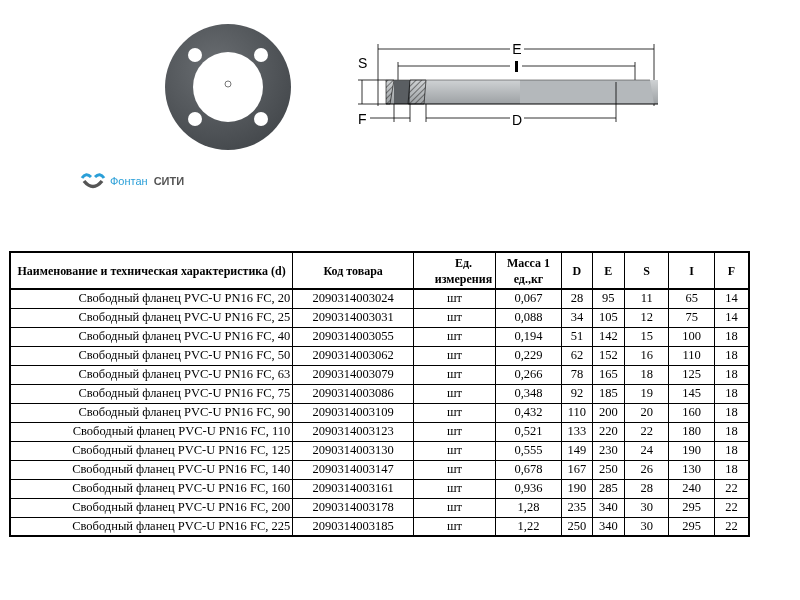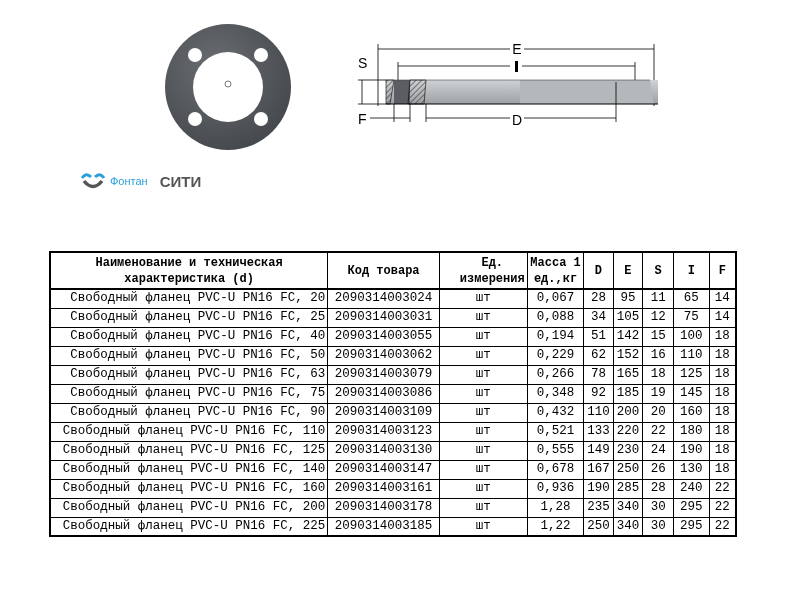--- a/index.html
+++ b/index.html
@@ -3,26 +3,26 @@
 <meta charset="utf-8">
 <style>
   * { box-sizing: border-box; margin: 0; padding: 0; }
   html, body { width: 800px; height: 600px; background: #ffffff; overflow: hidden; }
   body { position: relative; font-family: "Liberation Sans", sans-serif; color: #000; }
 
   .flange-photo { position: absolute; left: 163px; top: 22px; width: 130px; height: 130px; }
   .drawing { position: absolute; left: 350px; top: 38px; width: 320px; height: 90px; }
   .logo { position: absolute; left: 80px; top: 172px; display: flex; align-items: center; gap: 4px; }
   .logo .txt1 { color: #2a9fd8; font-size: 11px; }
-  .logo .txt2 { color: #555; font-size: 15px; font-weight: bold; margin-left: 8px; }
+  .logo .txt2 { color: #555; font-size: 11px; font-weight: bold; margin-left: 2px; }
 
   table.spec {
-    position: absolute; left: 9px; top: 251px; width: 688px;
+    position: absolute; left: 9px; top: 251px; width: 741px;
     border-collapse: collapse; border: 2px solid #000;
-    font-size: 12.5px; font-family: Liberation Mono, monospace; margin-left: 40px;
+    font-size: 12.5px; font-family: Liberation Serif, serif;
   }
   table.spec th, table.spec td { border: 1px solid #000; padding: 0 2px; white-space: nowrap; }
   table.spec th { font-weight: bold; text-align: center; height: 37px; line-height: 16px; font-size: 12px; }
   table.spec td { height: 19px; line-height: 17px; text-align: center; }
   table.spec td.name { text-align: right; }
   table.spec thead tr { border-bottom: 2px solid #000; }
 </style>
 </head>
 <body>
 

